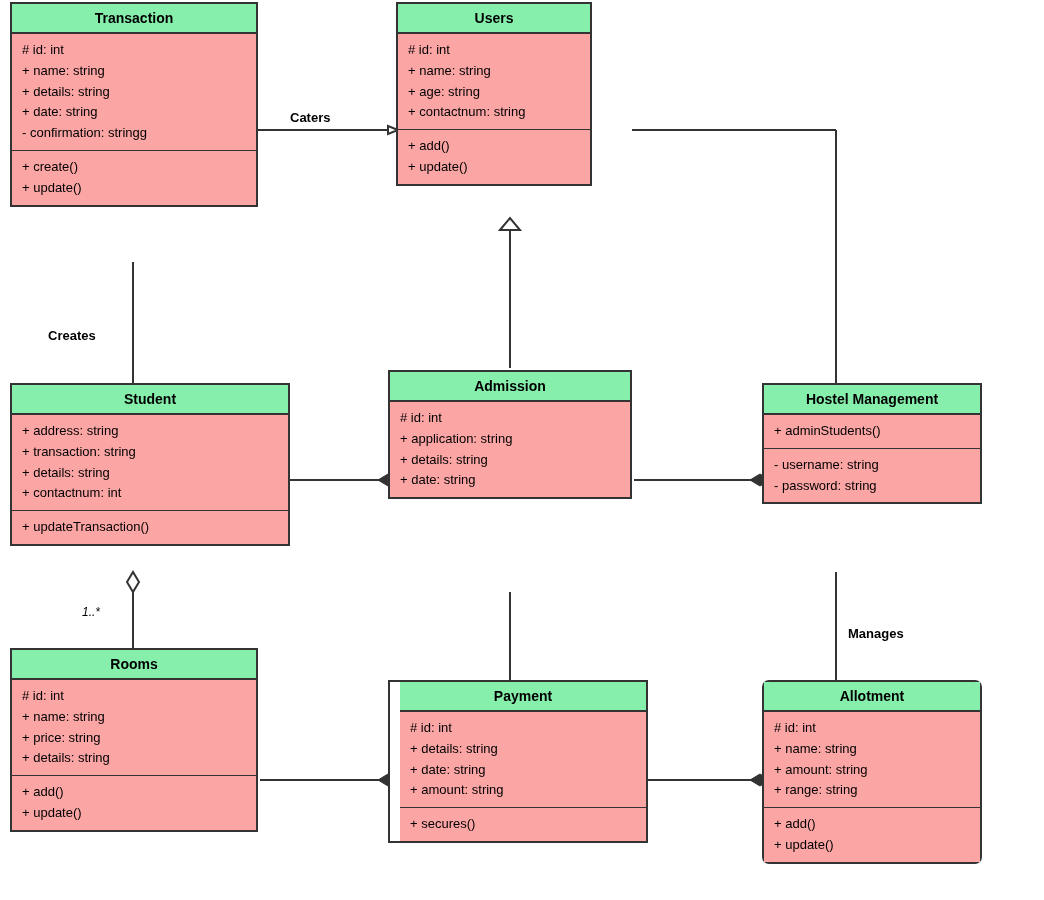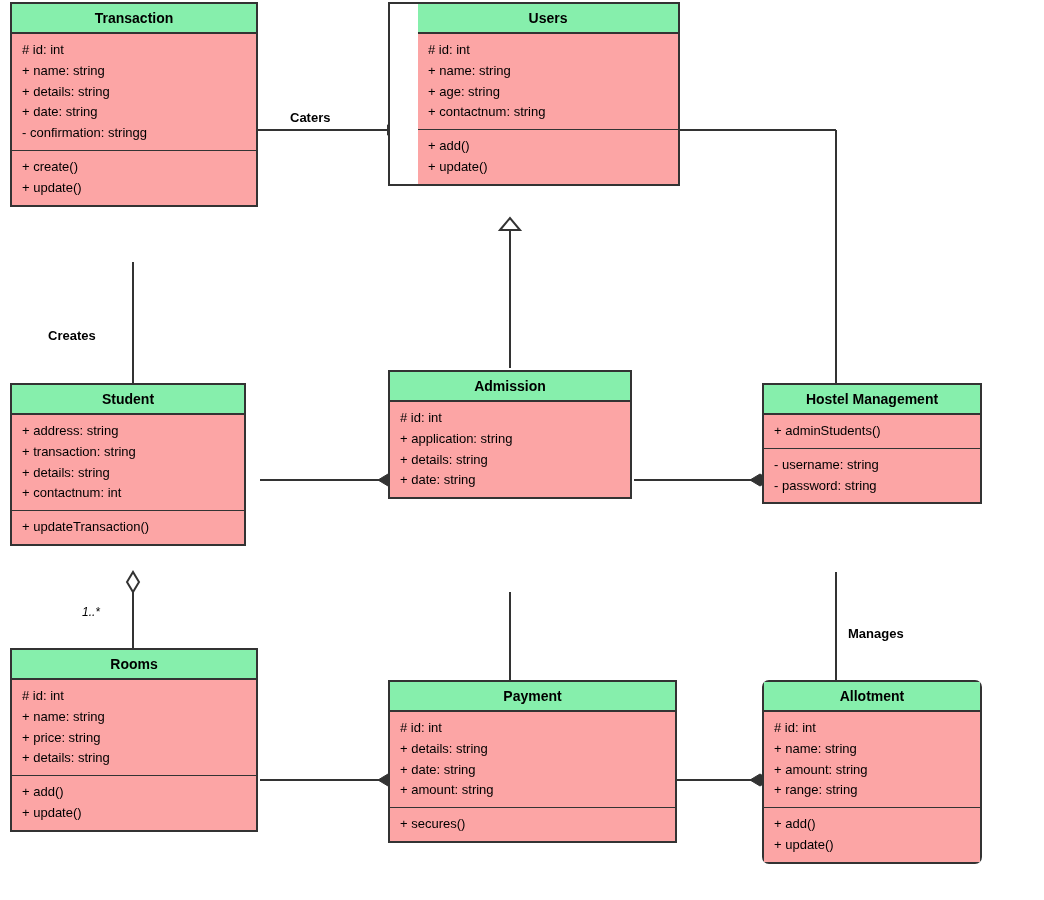--- a/index.html
+++ b/index.html
@@ -113,35 +113,35 @@
       <div>+ details: string</div>
       <div>+ date: string</div>
       <div>- confirmation: stringg</div>
     </div>
     <div class="uml-section">
       <div>+ create()</div>
       <div>+ update()</div>
     </div>
   </div>
 
-  <div class="uml-box" style="left:388px; top:2px; width:292px;padding-left:28px;">
+  <div class="uml-box" style="left:396px; top:2px; width:196px;">
     <div class="uml-header">Users</div>
     <div class="uml-section">
       <div># id: int</div>
       <div>+ name: string</div>
       <div>+ age: string</div>
       <div>+ contactnum: string</div>
     </div>
     <div class="uml-section">
       <div>+ add()</div>
       <div>+ update()</div>
     </div>
   </div>
 
-  <div class="uml-box" style="left:10px; top:383px; width:236px;">
+  <div class="uml-box" style="left:10px; top:383px; width:280px;">
     <div class="uml-header">Student</div>
     <div class="uml-section">
       <div>+ address: string</div>
       <div>+ transaction: string</div>
       <div>+ details: string</div>
       <div>+ contactnum: int</div>
     </div>
     <div class="uml-section">
       <div>+ updateTransaction()</div>
     </div>
@@ -175,21 +175,21 @@
       <div>+ name: string</div>
       <div>+ price: string</div>
       <div>+ details: string</div>
     </div>
     <div class="uml-section">
       <div>+ add()</div>
       <div>+ update()</div>
     </div>
   </div>
 
-  <div class="uml-box" style="left:388px; top:680px; width:289px;">
+  <div class="uml-box" style="left:388px; top:680px; width:260px;padding-left:10px;">
     <div class="uml-header">Payment</div>
     <div class="uml-section">
       <div># id: int</div>
       <div>+ details: string</div>
       <div>+ date: string</div>
       <div>+ amount: string</div>
     </div>
     <div class="uml-section">
       <div>+ secures()</div>
     </div>

